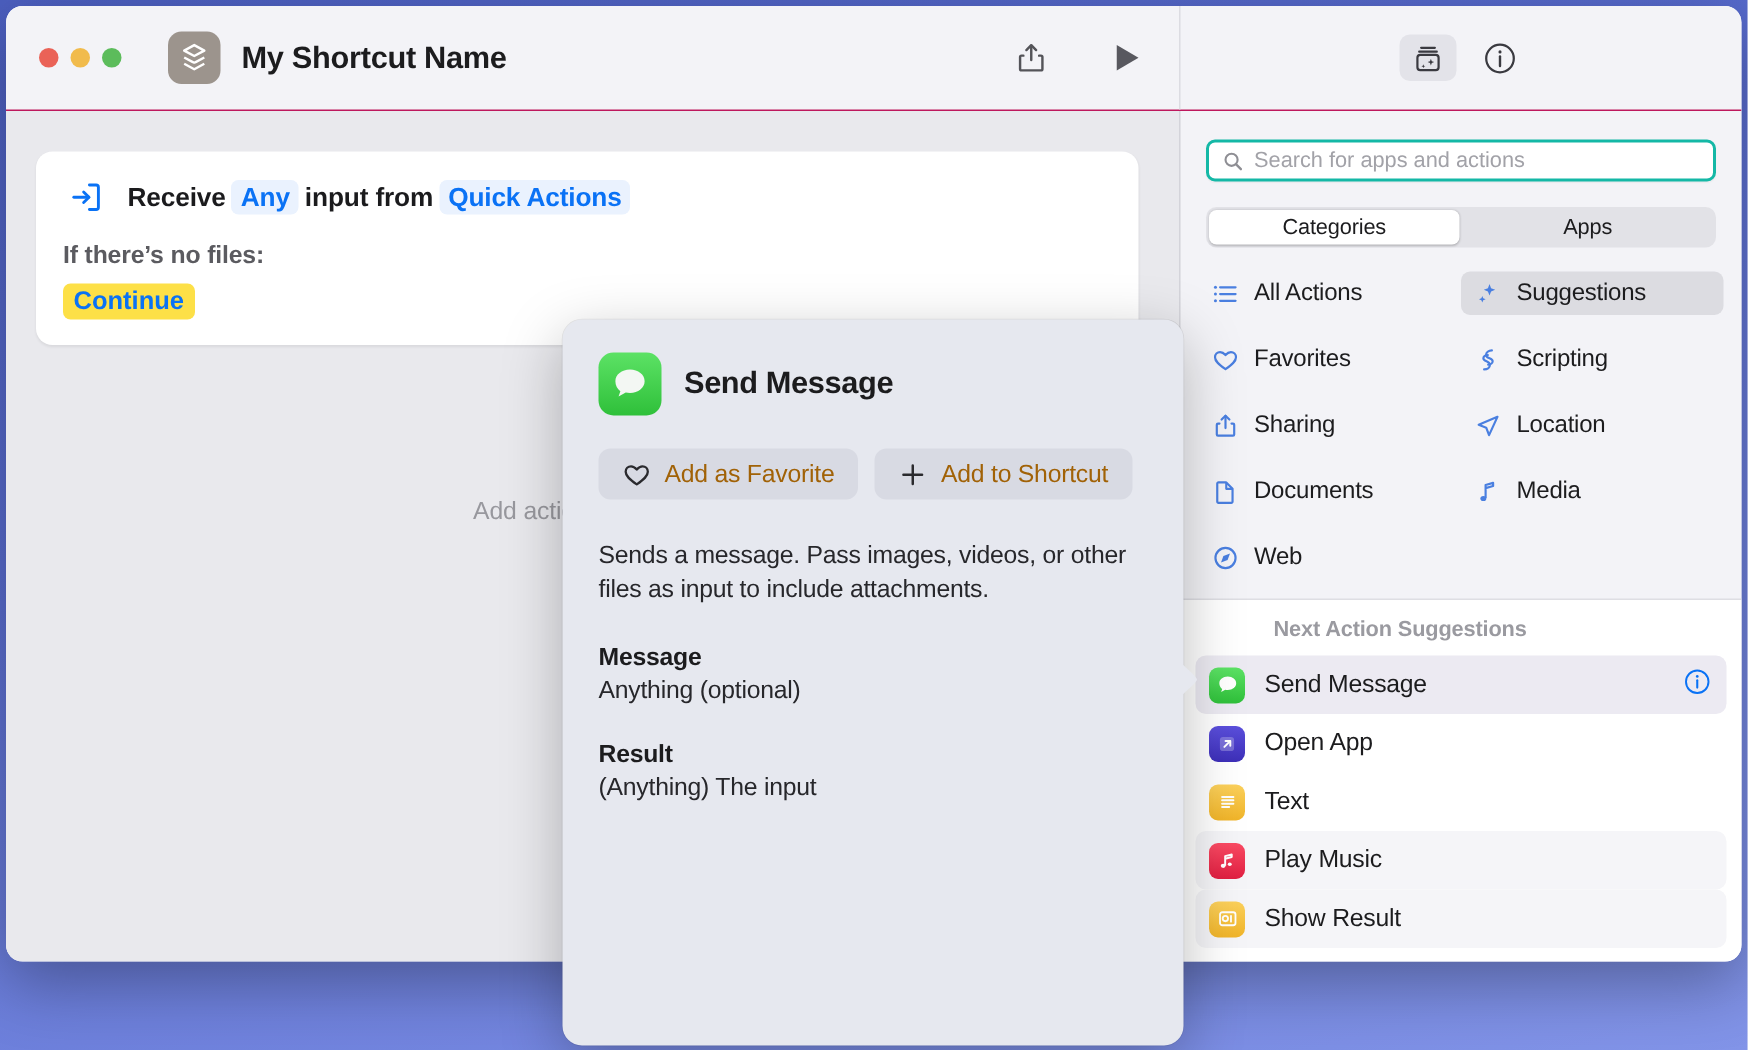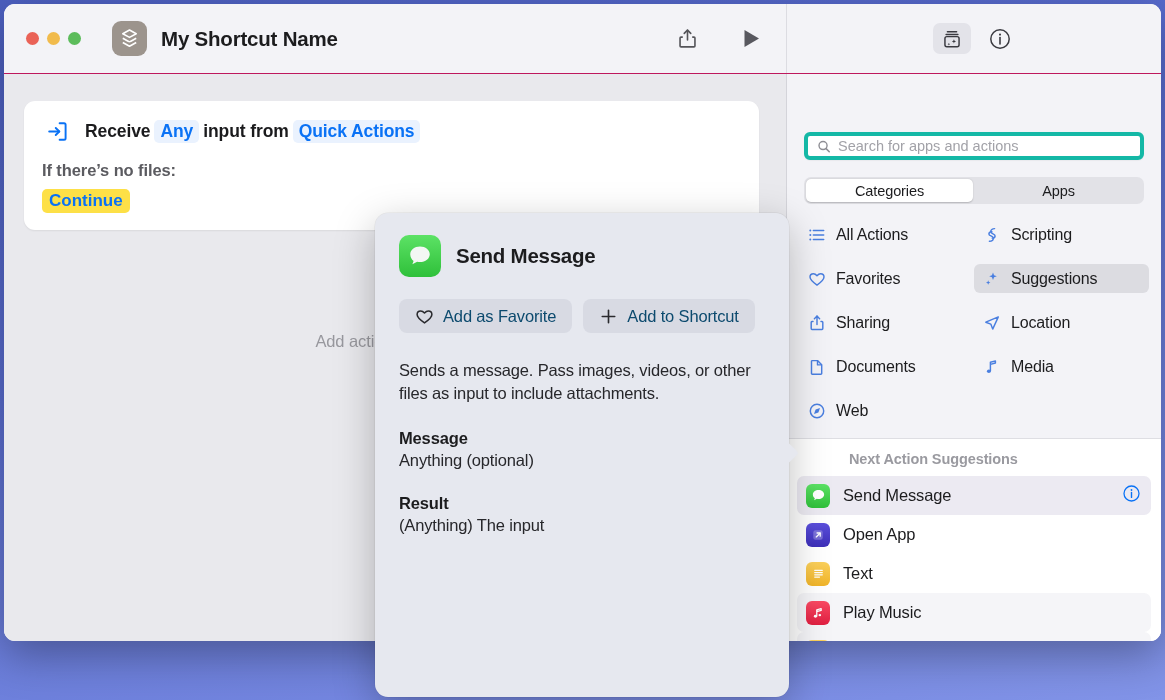--- a/index.html
+++ b/index.html
@@ -164,28 +164,27 @@
     flex: 1;
     background: #f3f3f7;
     display: flex;
     flex-direction: column;
     min-width: 0;
   }
   #search-wrap { padding: 19px 17px 0 17px; }
   #search-box {
     height: 28px;
     background: #ffffff;
-    border: 4px solid #14b8a6;
+    border: 2px solid #14b8a6;
     border-radius: 6px;
     display: flex;
     align-items: center;
     padding: 0 9px;
     gap: 7px;
     box-shadow: 0 0.5px 1px rgba(0,0,0,0.04);
-    margin-top: 39px;
   }
   #search-input {
     border: none; outline: none; background: transparent;
     font-family: "Liberation Sans", sans-serif;
     font-size: 14.5px;
     color: #1c1c1e;
     width: 100%;
   }
   #search-input::placeholder { color: #a2a2a8; }
 
@@ -304,21 +303,21 @@
     margin-top: 22px;
   }
   .pop-btn {
     background: #d8dae3;
     border-radius: 8px;
     height: 34px;
     display: flex; align-items: center; justify-content: center;
     gap: 9px;
     padding: 0 16px;
     font-size: 16.5px;
-    color: #0c4a6e;
+    color: #a16207;
     letter-spacing: -0.15px;
   }
   #pop-desc {
     margin-top: 26px;
     font-size: 16.5px;
     line-height: 1.38;
     color: #27272b;
     letter-spacing: -0.15px;
   }
   .pop-section { margin-top: 24px; }
@@ -495,38 +494,38 @@
                 <circle cx="9" cy="9" r="6.7" stroke="#4a7fe0" stroke-width="1.45"></circle>
                 <path d="M12 6 7.6 7.6 6 12l4.4-1.6z" fill="#4a7fe0"></path>
               </svg>
             </span>
             <span>Web</span>
           </div>
         </div>
 
         <div class="cat-col">
 
+          <div class="cat-item selected">
+            <span class="cat-icon">
+              <svg width="18" height="18" viewBox="0 0 18 18" fill="none">
+                <path d="M10 2.4l1.05 2.75L13.8 6.2l-2.75 1.05L10 10l-1.05-2.75L6.2 6.2l2.75-1.05z" fill="#4a7fe0"></path>
+                <path d="M5.2 10.3l.62 1.6 1.6.62-1.6.62-.62 1.6-.62-1.6-1.6-.62 1.6-.62z" fill="#4a7fe0"></path>
+              </svg>
+            </span>
+            <span>Suggestions</span>
+          </div>
+
           <div class="cat-item">
             <span class="cat-icon">
               <svg width="18" height="18" viewBox="0 0 18 18" fill="none">
                 <path d="M11.6 2.6c-2.3 0-3.9 1.4-3.9 3 0 2.6 4.4 2 4.4 4.3 0 1.3-1.4 2.2-3 2.2" stroke="#4a7fe0" stroke-width="1.45" stroke-linecap="round" fill="none"></path>
                 <path d="M6.4 15.3c2.3 0 3.9-1.4 3.9-3.1 0-2.6-4.4-2-4.4-4.3 0-1.3 1.4-2.2 3-2.2" stroke="#4a7fe0" stroke-width="1.45" stroke-linecap="round" fill="none"></path>
               </svg>
             </span>
             <span>Scripting</span>
-          </div>
-
-          <div class="cat-item selected">
-            <span class="cat-icon">
-              <svg width="18" height="18" viewBox="0 0 18 18" fill="none">
-                <path d="M10 2.4l1.05 2.75L13.8 6.2l-2.75 1.05L10 10l-1.05-2.75L6.2 6.2l2.75-1.05z" fill="#4a7fe0"></path>
-                <path d="M5.2 10.3l.62 1.6 1.6.62-1.6.62-.62 1.6-.62-1.6-1.6-.62 1.6-.62z" fill="#4a7fe0"></path>
-              </svg>
-            </span>
-            <span>Suggestions</span>
           </div>
 
           <div class="cat-item">
             <span class="cat-icon">
               <svg width="18" height="18" viewBox="0 0 18 18" fill="none">
                 <path d="M15.3 2.9 2.8 8.2l5 1.9 1.9 5z" stroke="#4a7fe0" stroke-width="1.45" stroke-linejoin="round" fill="none"></path>
               </svg>
             </span>
             <span>Location</span>
           </div>

